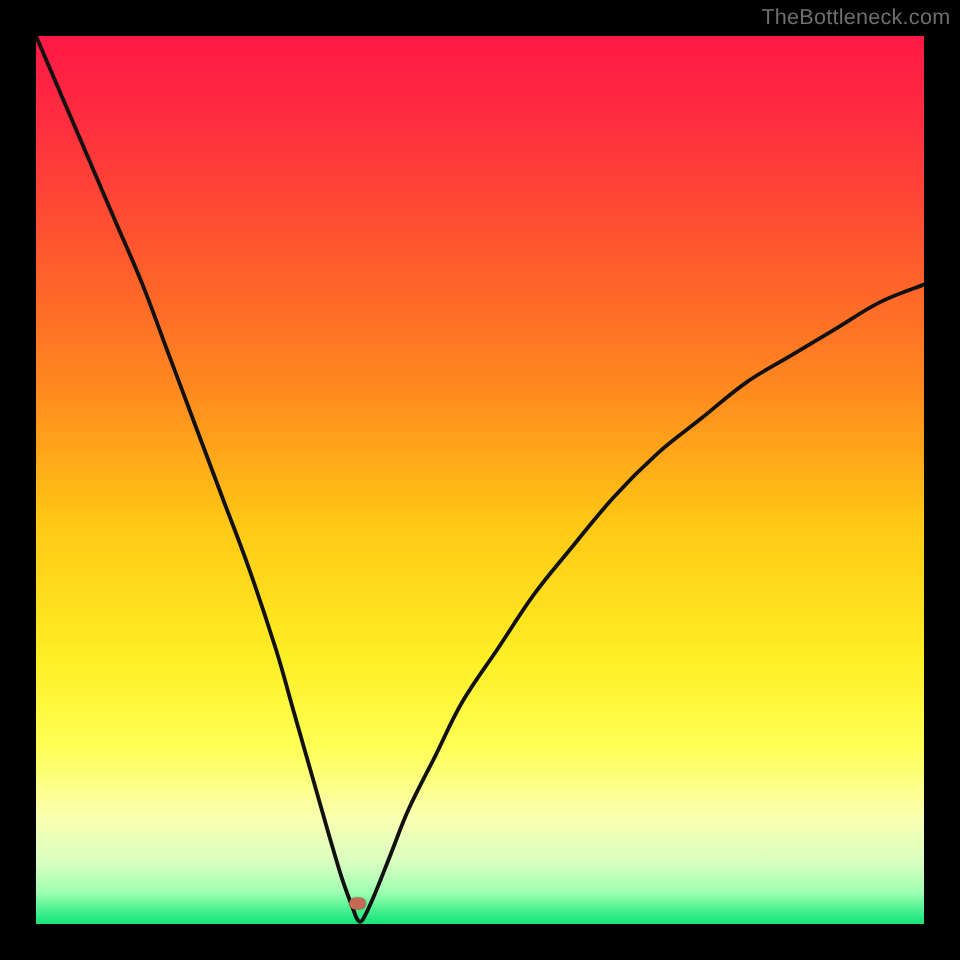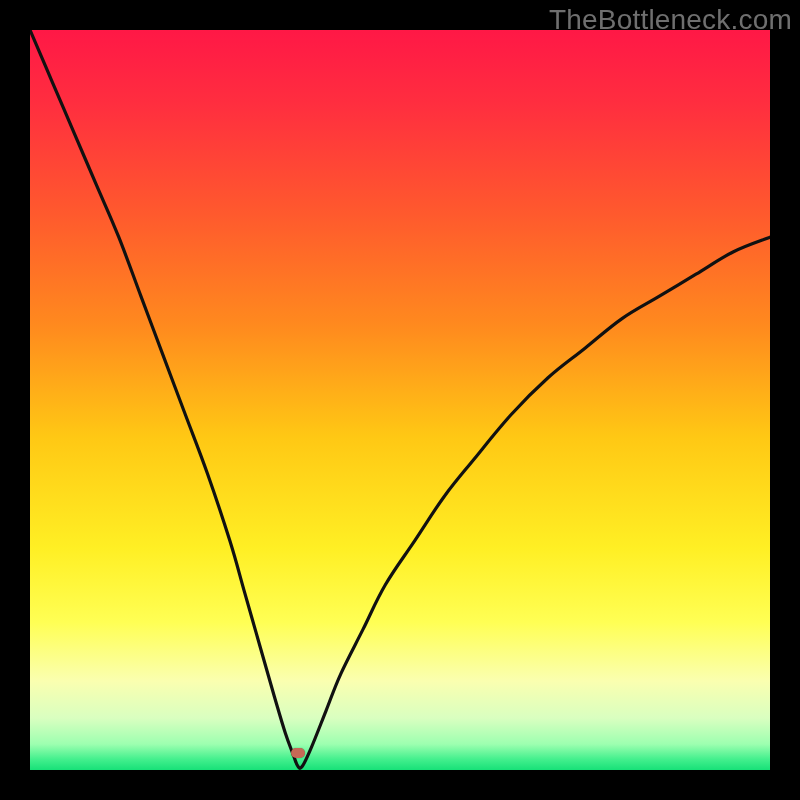--- a/index.html
+++ b/index.html
@@ -42,21 +42,21 @@
     width: 14px;
     height: 10px;
     border-radius: 5px;
     transform: translate(-50%, -50%);
     box-shadow: 0 0 1px rgba(0,0,0,0.5);
   }
   .watermark {
     position: absolute;
     top: 4px;
     right: 8px;
-    font-size: 28px;
+    font-size: 18px;
     font-weight: 500;
     color: #6f6f6f;
     letter-spacing: 0.2px;
   }
 </style>
 </head>
 <body>
 
 <div class="frame">
   <div class="plot-area">

